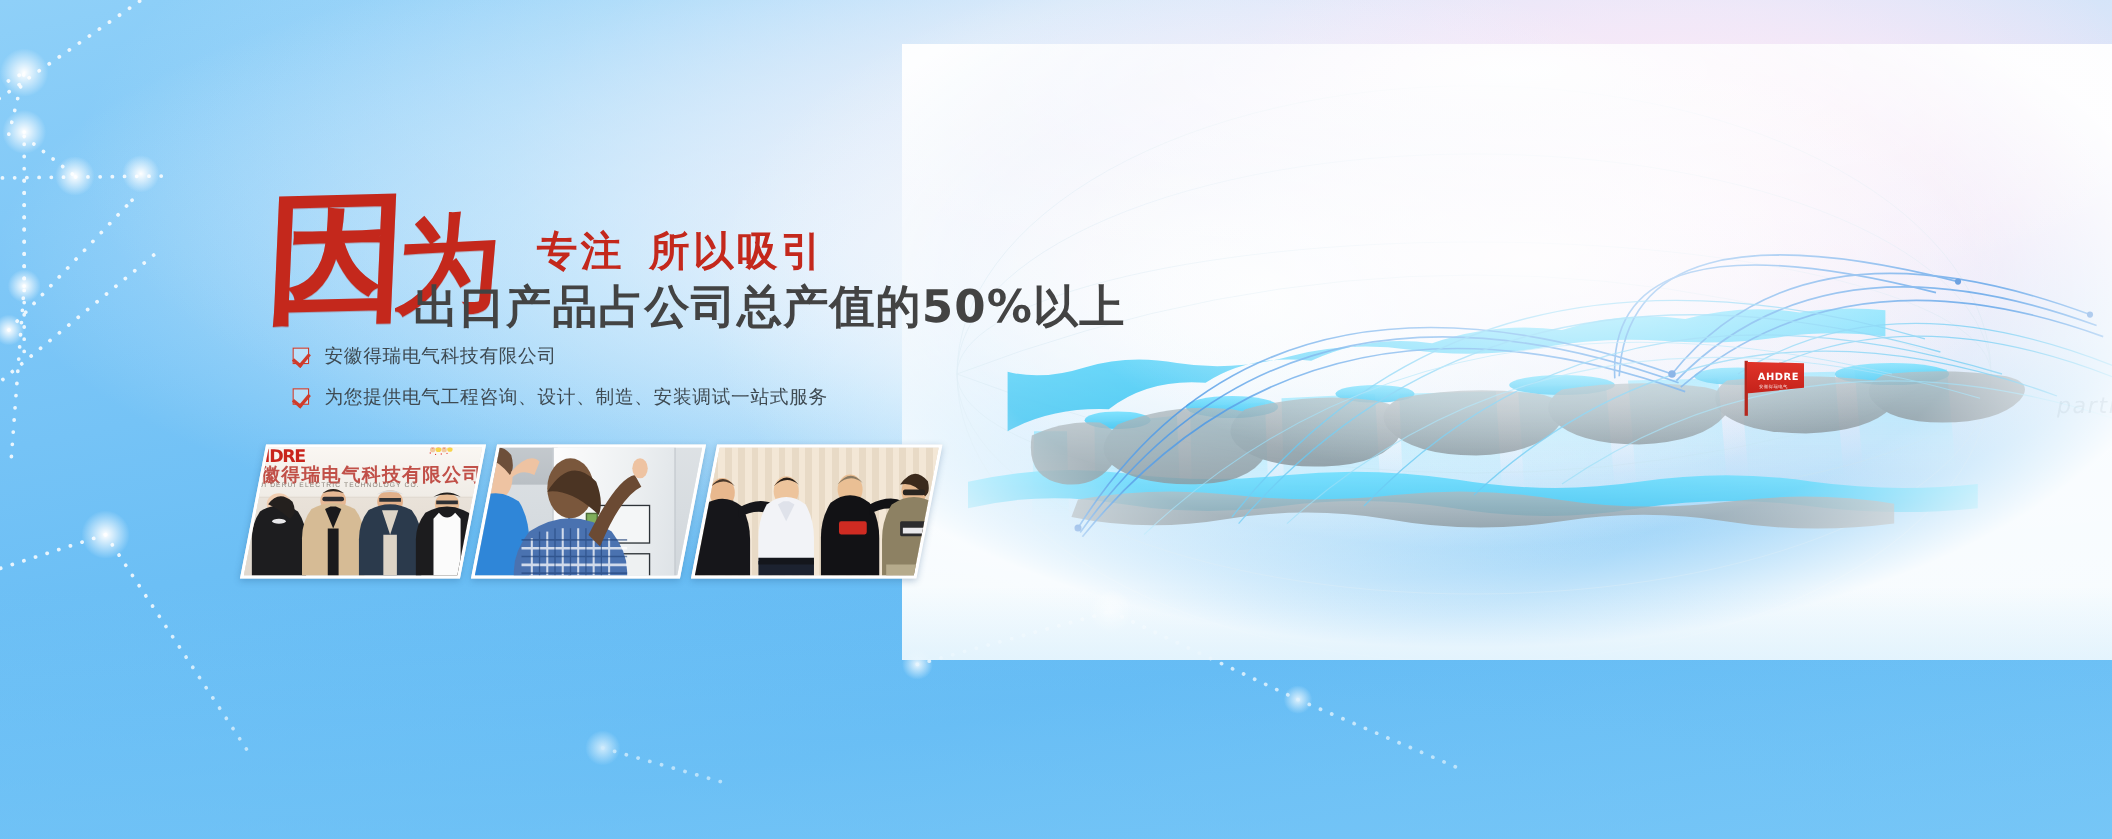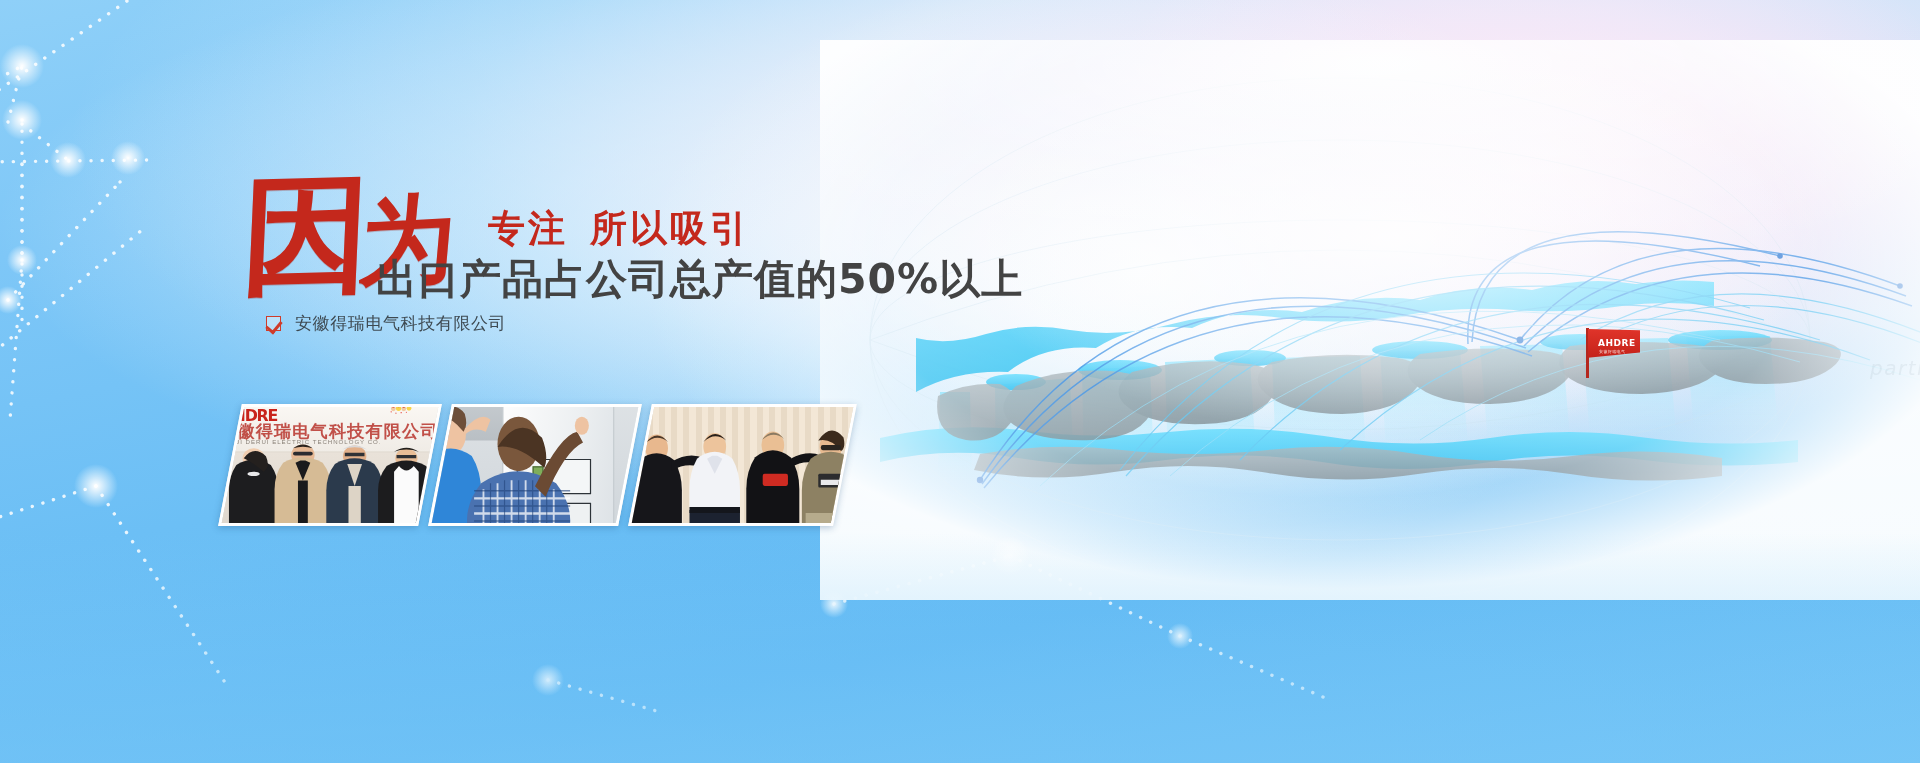--- a/index.html
+++ b/index.html
@@ -428,20 +428,24 @@
       <div class="line1">
         <span>专注</span><span class="gap"></span><span>所以吸引</span>
       </div>
       <div class="line2">出口产品占公司总产值的50%以上</div>
     </div>
 
     <div class="bullets">
       <div class="bullet">
         <span class="check-box"></span>
         <span class="bullet-text">安徽得瑞电气科技有限公司</span>
+      </div>
+      <div class="bullet">
+        <span class="check-box"></span>
+        <span class="bullet-text">为您提供电气工程咨询、设计、制造、安装调试一站式服务</span>
       </div>
     </div>
 
     <div class="photos">
 
       <div class="photo p1">
         <div class="photo-inner">
           <div class="ph1-bg"></div>
           <div class="ph1-banner">
             <div class="ph1-logo">AHDRE</div>

